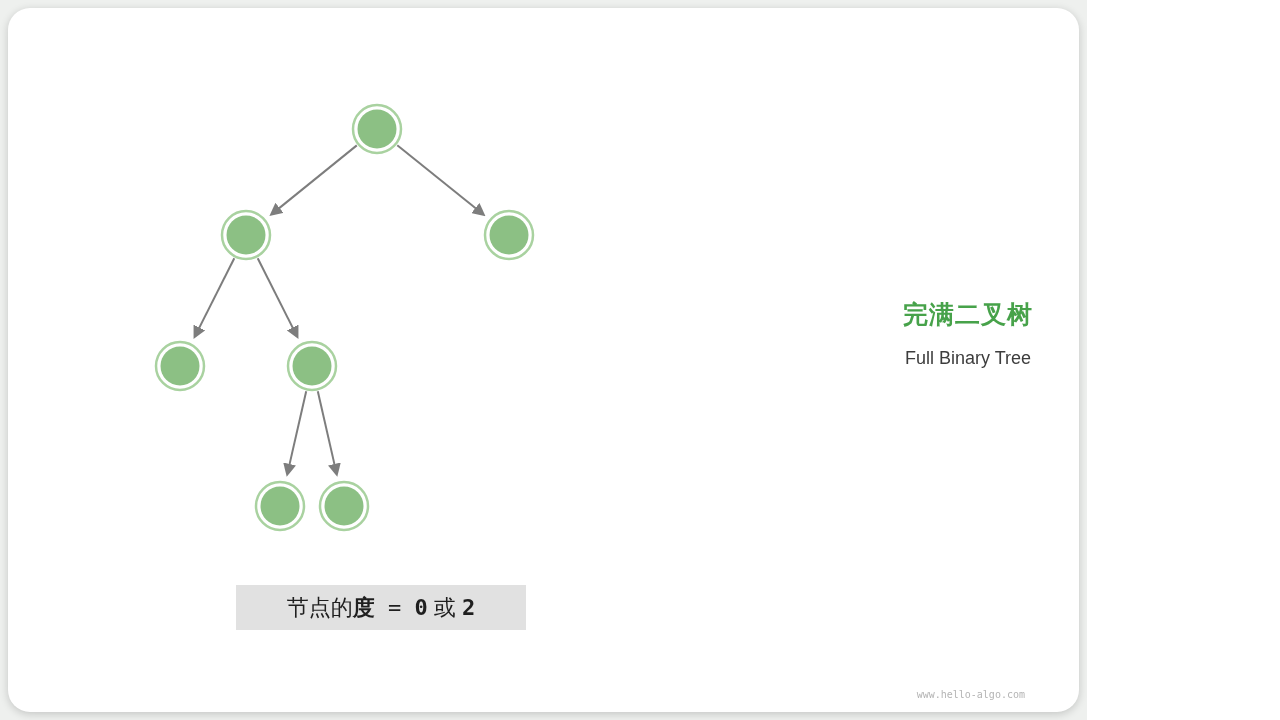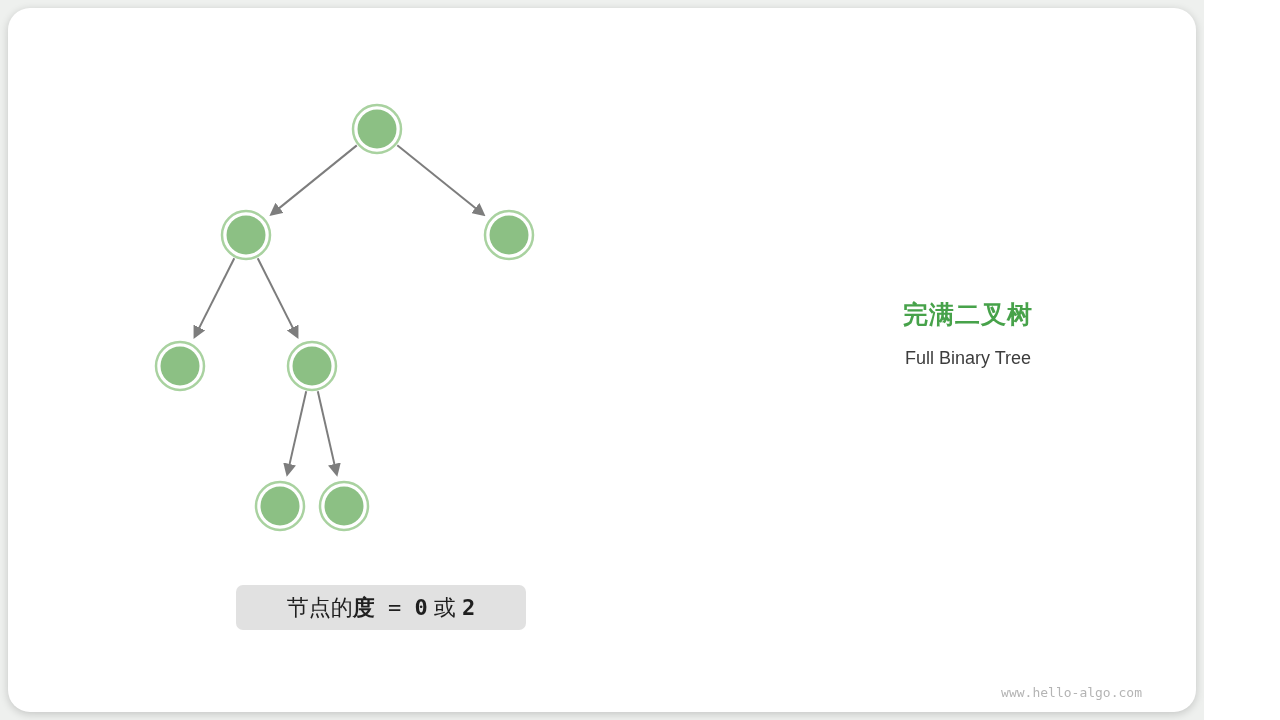--- a/index.html
+++ b/index.html
@@ -5,21 +5,21 @@
   html, body {
     margin: 0;
     padding: 0;
     width: 1280px;
     height: 720px;
     overflow: hidden;
     font-family: "Liberation Sans", "DejaVu Sans", sans-serif;
   }
   .page {
     position: relative;
-    width: 1204px;
+    width: 1087px;
     height: 720px;
     background: #eef0ee;
   }
   .card {
     position: absolute;
     left: 8px;
     top: 8px;
     right: 8px;
     bottom: 8px;
     background: #ffffff;
@@ -52,37 +52,37 @@
     font-size: 18px;
     color: #3d3d3d;
   }
   .caption {
     position: absolute;
     left: 236px;
     top: 585px;
     width: 290px;
     height: 45px;
     background: #e1e1e1;
-    border-radius: 7px;
+    border-radius: 0;
     display: flex;
     align-items: center;
     justify-content: center;
     font-size: 22px;
     color: #1f1f1f;
     white-space: pre;
   }
   .caption .mono {
     font-family: "DejaVu Sans Mono", "Liberation Mono", monospace;
   }
   .watermark {
     position: absolute;
     right: 62px;
     bottom: 20px;
     font-family: "DejaVu Sans Mono", "Liberation Mono", monospace;
-    font-size: 13px;
+    font-size: 10px;
     color: #b4b4b4;
   }
 </style>
 </head>
 <body>
 
 <div class="page">
   <div class="card"></div>
 
   <svg id="tree-svg" class="diagram-svg" viewBox="0 0 1280 720">

